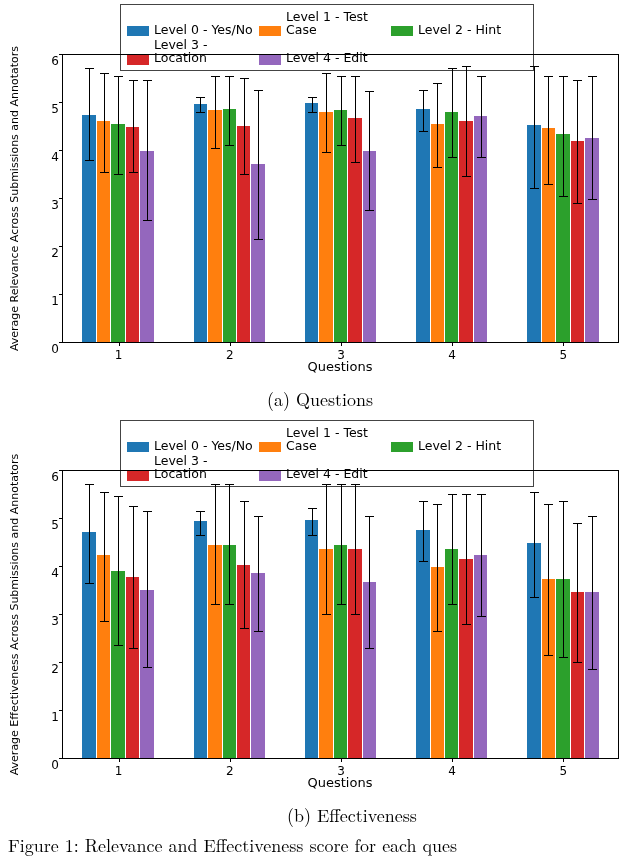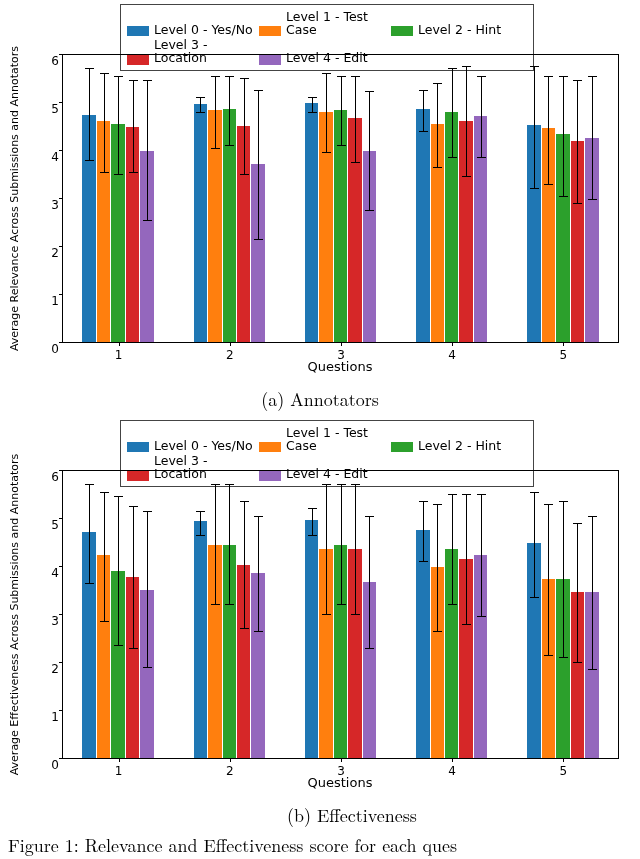--- a/index.html
+++ b/index.html
@@ -198,21 +198,21 @@
         <div class="ebar" style="left: 514.356px; top: 26.4px; height: 122.4px;"></div>
         <div class="ecap" style="left: 510.356px; top: 26.4px; width: 9px;"></div>
         <div class="ecap" style="left: 510.356px; top: 148.8px; width: 9px;"></div>
         <div class="bar c4" style="left: 522.084px; width: 13.456px; height: 204px;"></div>
         <div class="ebar" style="left: 528.812px; top: 21.6px; height: 123.36px;"></div>
         <div class="ecap" style="left: 524.812px; top: 21.6px; width: 9px;"></div>
         <div class="ecap" style="left: 524.812px; top: 144.96px; width: 9px;"></div>
       </div>
     <div class="xlabel">Questions</div>
   </div>
-  <div class="caption cap-a">(a) Annotators</div>
+  <div class="caption cap-a">(a) Questions</div>
 
   <div class="figure-panel panel-b">
     <div class="legend">
         <div class="legend-item">
           <span class="chip" style="background:#1f77b4"></span>
           <span>Level 0 - Yes/No</span>
         </div>
         <div class="legend-item">
           <span class="chip" style="background:#ff7f0e"></span>
           <span>Level 1 - Test Case</span>

